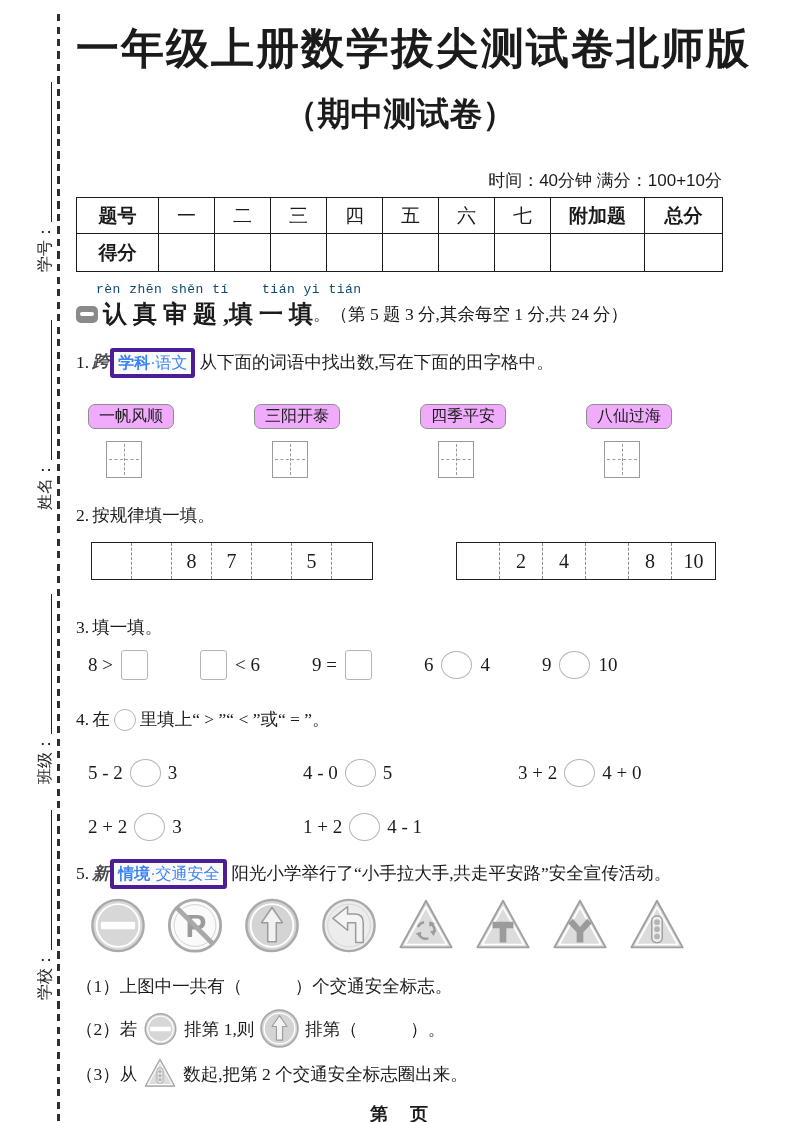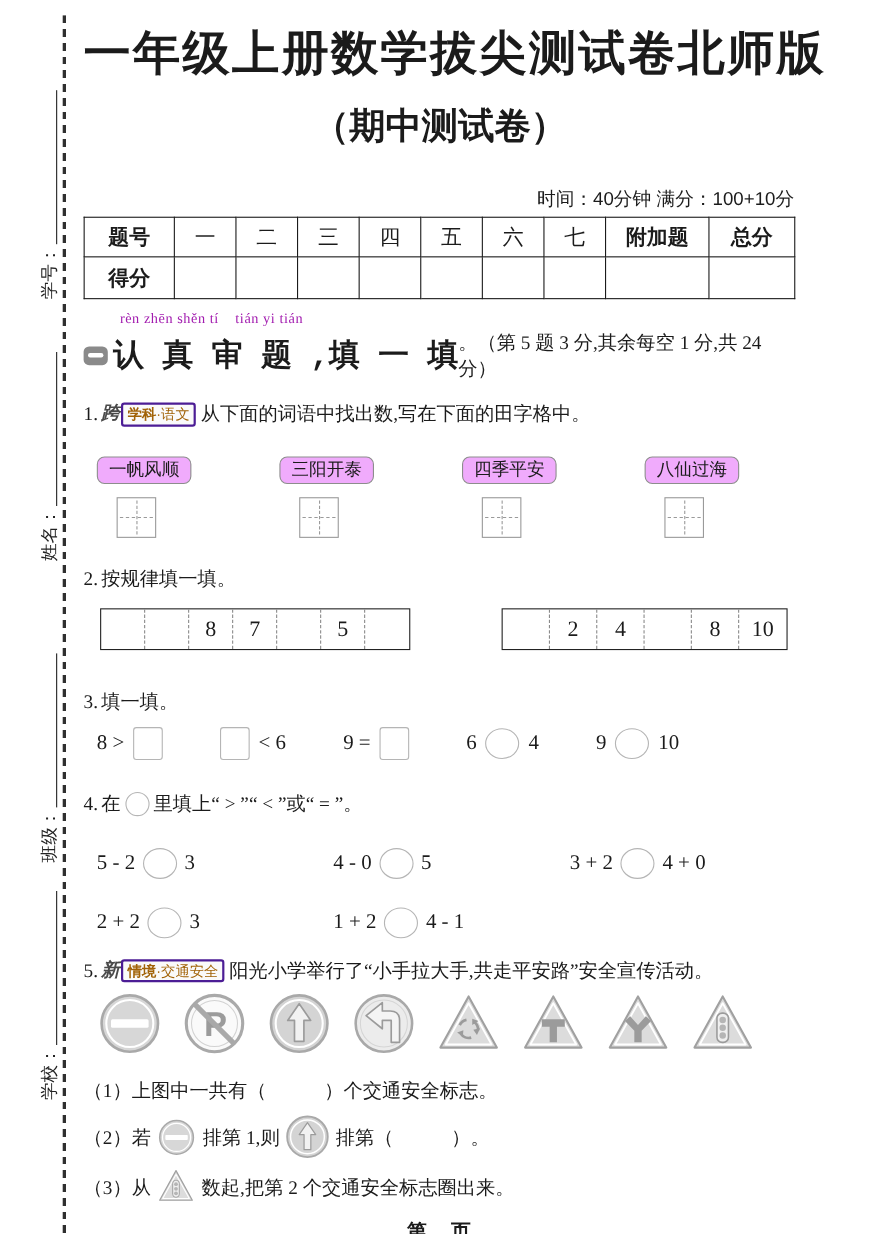--- a/index.html
+++ b/index.html
@@ -28,42 +28,42 @@
   
   table.score { margin-top:5px; border-collapse:collapse; table-layout:fixed; width:647px; }
   table.score td { border:1.6px solid #1b1b1b; text-align:center; vertical-align:middle;
     height:36px; font-size:19px; }
   table.score tr:nth-child(2) td { height:38px;margin-left:16px; }
   td.hd { font-family:"Liberation Sans","DejaVu Sans",sans-serif; font-weight:700; font-size:18px; }
   td.numcol { font-family:"Liberation Serif",serif; font-weight:400; }
 
   
   .section1 { margin-top:10px; }
-  .pinyin { margin-left:33px; font-size:13px; letter-spacing:.5px; white-space:pre;
-    font-family:Liberation Serif, serif; color:#a21caf; }
+  .pinyin { margin-left:20px; font-size:13px; letter-spacing:.5px; white-space:pre;
+    font-family:Liberation Mono, monospace; color:#0c4a6e; }
   .sec-line { display:flex; align-items:center; margin-top:1px; }
   .dash-icon { width:22px; height:17px; background:#8a8a8a; border-radius:5px; position:relative;
     flex:0 0 auto; margin-right:5px; }
   .dash-icon::after { content:""; position:absolute; left:4px; right:4px; top:6.5px; height:4px;
     background:#fff; border-radius:2px; }
-  .sec-title { font-family:Liberation Mono, monospace; font-weight:700;
-    font-size:28px; white-space:pre; }
+  .sec-title { font-family:Liberation Serif, serif; font-weight:700;
+    font-size:24px; white-space:pre; }
   .sec-note { font-size:17.5px; }
 
   
   .qline { display:flex; align-items:center; font-size:17.5px; line-height:1.35; }
   .qnum { font-family:"Liberation Serif",serif; margin-right:3px; }
   .q1 { margin-top:18px; } .q2 { margin-top:26px; } .q3 { margin-top:36px; }
   .q4 { margin-top:28px; } .q5 { margin-top:18px; }
 
   
   .badge { display:inline-flex; align-items:center; margin-right:4px; }
   .badge .pfx { font-style:italic; font-weight:700; color:#4a4a4a; font-size:17px; margin-right:1px; }
-  .badge .bx { border:2px solid #4c1d95; border-radius:3px; background:#fafafa; padding:0 4px;
-    font-size:13px; color:#a16207; font-family:"Liberation Sans","DejaVu Sans",sans-serif; white-space:nowrap; }
+  .badge .bx { border:4px solid #4c1d95; border-radius:3px; background:#fafafa; padding:0 4px;
+    font-size:16px; color:#3b82f6; font-family:"Liberation Sans","DejaVu Sans",sans-serif; white-space:nowrap; }
   .badge .bx b { font-weight:700; }
 
   
   .idiom-row { display:flex; gap:80px; padding-left:12px; margin-top:26px; }
   .idiom-box { width:86px; height:25px; border:1.4px solid #8d8d8d; border-radius:7px;
     display:flex; align-items:center; justify-content:center; font-size:16px; background:#f0abfc; }
   .tzg-row { display:flex; gap:130px; padding-left:30px; margin-top:12px; }
   .tzg { width:36px; height:37px; border:1.4px solid #9a9a9a; position:relative; background:#fff; }
   .tzg::before { content:""; position:absolute; left:2px; right:2px; top:50%; border-top:1px dashed #9a9a9a; }
   .tzg::after { content:""; position:absolute; top:2px; bottom:2px; left:50%; border-left:1px dashed #9a9a9a; }

